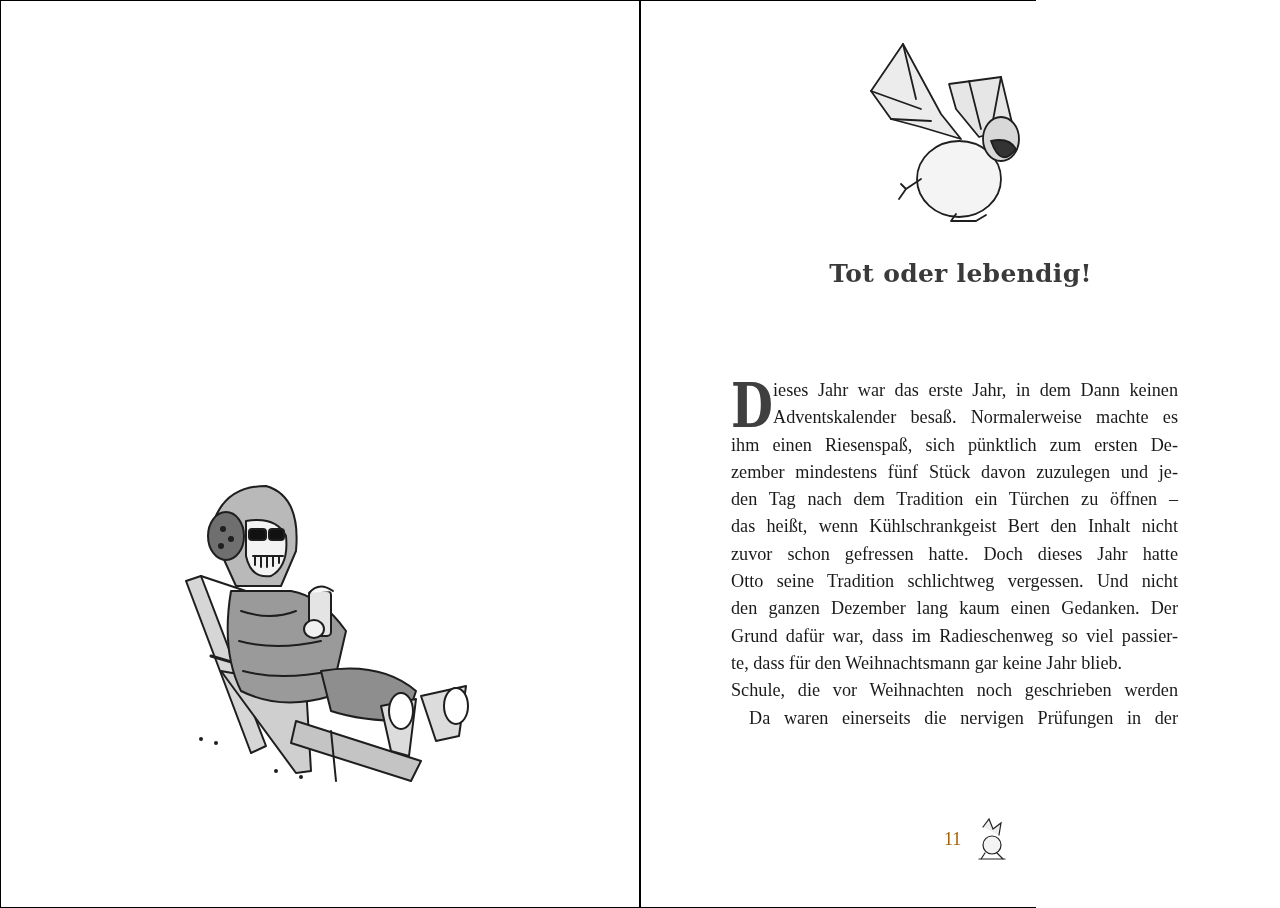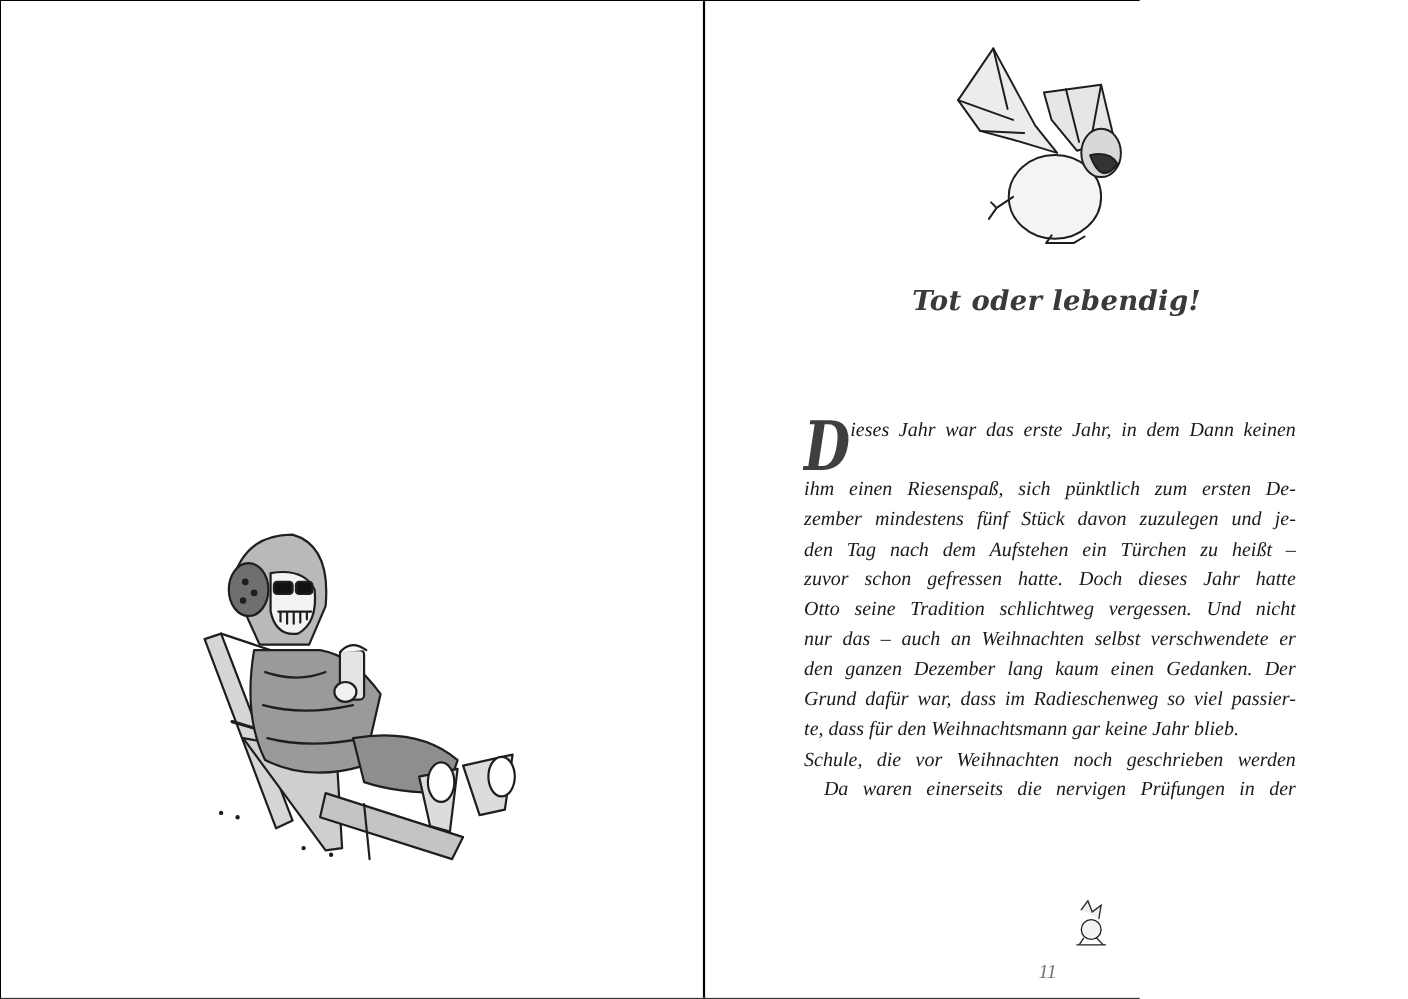--- a/index.html
+++ b/index.html
@@ -1,19 +1,19 @@
 <!DOCTYPE html>
 <html><head>
   <meta charset="utf-8">
   <style>
     * { box-sizing: border-box; margin: 0; padding: 0; }
     html, body { width: 1280px; height: 908px; background: #ffffff; overflow: hidden; }
     .spread {
       position: absolute; left: 0; top: 0; width: 1036px; height: 908px;
-      border: 1px solid #000; background: #fff; font-style: italic;
+      border: 1px solid #000; background: #fff;
     }
     .page { position: absolute; top: 0; height: 906px; background: #fff; }
     .page-left { left: 0; width: 640px; border-right: 2px solid #000; }
     .page-right { left: 641px; width: 637px; }
 
     
     .skeleton-illus { position: absolute; left: 180px; top: 480px; width: 300px; height: 305px; }
 
     
     .bat-illus { position: absolute; left: 860px; top: 38px; width: 170px; height: 185px; }
@@ -39,22 +39,22 @@
       float: left;
       font-family: "DejaVu Serif", serif; font-weight: bold;
       font-size: 62px; line-height: 52px; height: 54px;
       color: #3f3f3f; margin: 0 6px 0 0;
       padding-top: 3px;
       transform: scaleX(0.78); transform-origin: left top;
       width: 36px;
     }
 
     .page-number {
-      position: absolute; left: 943px; top: 872px;
-      font-family: "Liberation Serif", serif; font-size: 18px; color: #737373;
+      position: absolute; left: 943px; top: 828px;
+      font-family: "Liberation Serif", serif; font-size: 18px; color: #a16207;
     }
     .page-mascot { position: absolute; left: 974px; top: 816px; width: 34px; height: 44px; }
   </style>
 </head>
 <body>
 
 <div class="spread">
 
   <div class="page page-left">
     <svg class="skeleton-illus" viewBox="0 0 300 305">
@@ -121,26 +121,27 @@
       <path d="M95 175 L90 182 L115 182 L125 176"></path>
     </g>
   </svg>
 
   <div class="chapter-title">Tot oder lebendig!</div>
 
   <div class="body-text">
     <div>
       <span class="drop-cap">D</span>
       <span class="line">ieses Jahr war das erste Jahr, in dem Dann keinen</span>
+      <span class="line">Adventskalender besaß. Normalerweise machte es</span>
       <span class="line" style="clear:both">ihm einen Riesenspaß, sich pünktlich zum ersten De-</span>
       <span class="line">zember mindestens fünf Stück davon zuzulegen und je-</span>
-      <span class="line">den Tag nach dem Aufstehen ein Türchen zu heißt –</span>
+      <span class="line">den Tag nach dem Tradition ein Türchen zu öffnen –</span>
+      <span class="line">das heißt, wenn Kühlschrankgeist Bert den Inhalt nicht</span>
       <span class="line">zuvor schon gefressen hatte. Doch dieses Jahr hatte</span>
       <span class="line">Otto seine Tradition schlichtweg vergessen. Und nicht</span>
-      <span class="line">nur das – auch an Weihnachten selbst verschwendete er</span>
       <span class="line">den ganzen Dezember lang kaum einen Gedanken. Der</span>
       <span class="line">Grund dafür war, dass im Radieschenweg so viel passier-</span>
       <span class="line short">te, dass für den Weihnachtsmann gar keine Jahr blieb.</span>
     </div>
     <div>
       <span class="line">Schule, die vor Weihnachten noch geschrieben werden</span>
       <span class="line indent">Da waren einerseits die nervigen Prüfungen in der</span>
     </div>
   </div>
 

